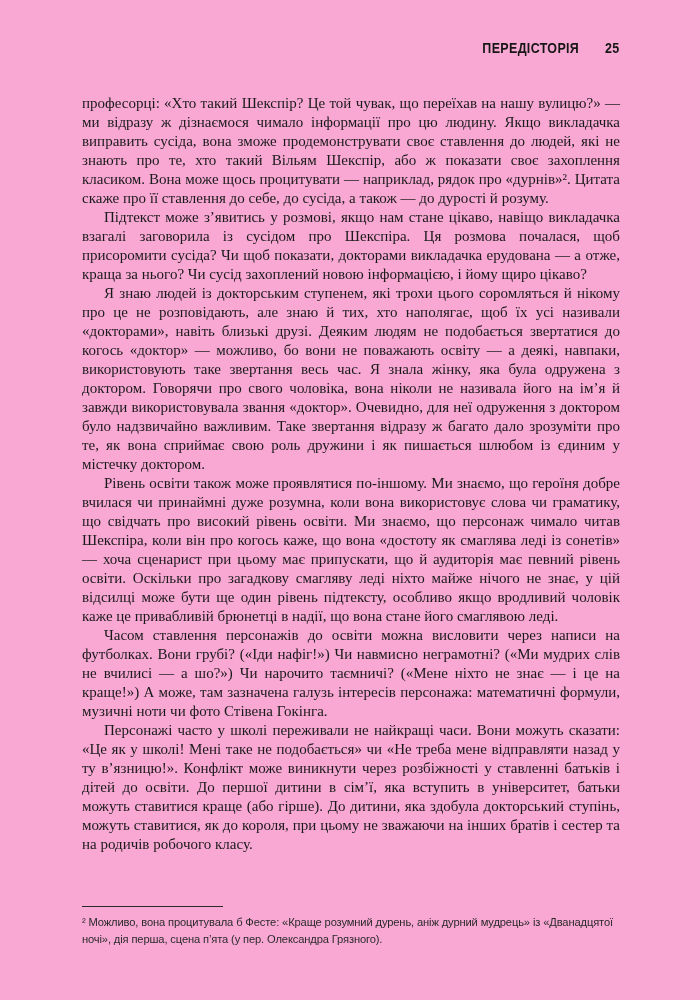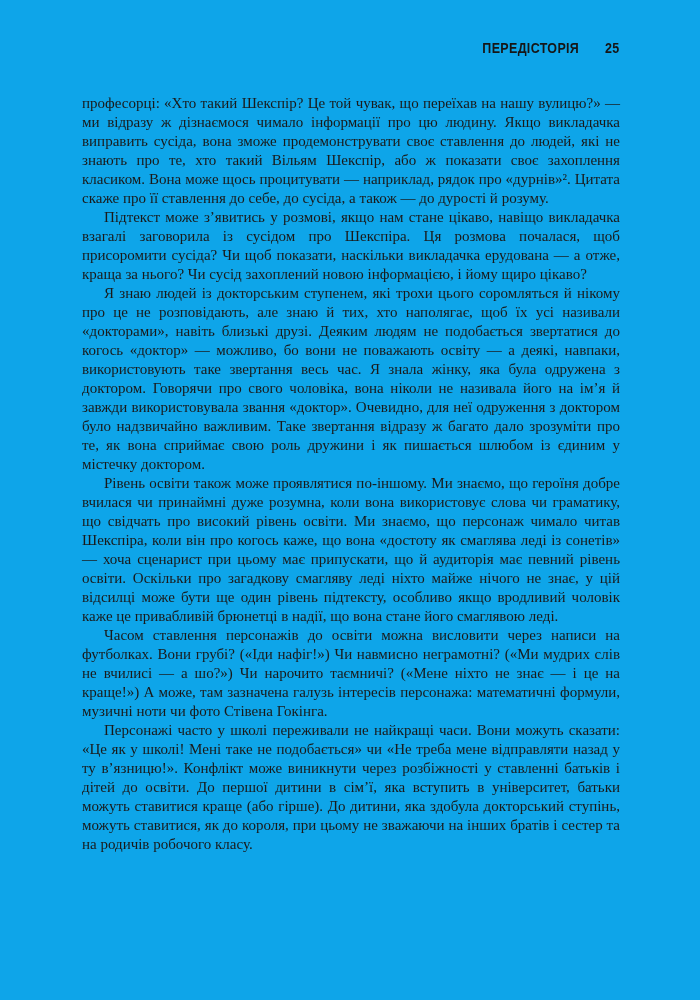--- a/index.html
+++ b/index.html
@@ -5,21 +5,21 @@
   html, body {
     margin: 0;
     padding: 0;
     background: #e8e8e8;
   }
   .page {
     position: relative;
     width: 700px;
     height: 1000px;
     margin: 0 auto;
-    background: #0ea5e9;
+    background: #f9a8d4;
     overflow: hidden;
     font-family: "Liberation Serif", serif;
     color: #1c1c1c;
   }
   
   .running-header {
     position: absolute;
     top: 40px;
     left: 82px;
     width: 538px;
@@ -92,21 +92,25 @@
 
   <header class="running-header">
     <div class="running-header-inner">
       <span>ПЕРЕДІСТОРІЯ</span>
       <span>25</span>
     </div>
   </header>
 
   <main class="body-text">
     <p class="no-indent">професорці: «Хто такий Шекспір? Це той чувак, що переїхав на нашу вулицю?» — ми відразу ж дізнаємося чимало інформації про цю людину. Якщо викладачка виправить сусіда, вона зможе продемонструвати своє ставлення до людей, які не знають про те, хто такий Вільям Шекспір, або ж показати своє захоплення класиком. Вона може щось процитувати — наприклад, рядок про «дурнів»². Цитата скаже про її ставлення до себе, до сусіда, а також — до дурості й розуму.</p>
-    <p>Підтекст може з’явитись у розмові, якщо нам стане цікаво, навіщо викладачка взагалі заговорила із сусідом про Шекспіра. Ця розмова почалася, щоб присоромити сусіда? Чи щоб показати, наскільки викладачка ерудована — а отже, краща за нього? Чи сусід захоплений новою інформацією, і йому щиро цікаво?</p>
+    <p>Підтекст може з’явитись у розмові, якщо нам стане цікаво, навіщо викладачка взагалі заговорила із сусідом про Шекспіра. Ця розмова почалася, щоб присоромити сусіда? Чи щоб показати, докторами викладачка ерудована — а отже, краща за нього? Чи сусід захоплений новою інформацією, і йому щиро цікаво?</p>
     <p>Я знаю людей із докторським ступенем, які трохи цього соромляться й нікому про це не розповідають, але знаю й тих, хто наполягає, щоб їх усі називали «докторами», навіть близькі друзі. Деяким людям не подобається звертатися до когось «доктор» — можливо, бо вони не поважають освіту — а деякі, навпаки, використовують таке звертання весь час. Я знала жінку, яка була одружена з доктором. Говорячи про свого чоловіка, вона ніколи не називала його на ім’я й завжди використовувала звання «доктор». Очевидно, для неї одруження з доктором було надзвичайно важливим. Таке звертання відразу ж багато дало зрозуміти про те, як вона сприймає свою роль дружини і як пишається шлюбом із єдиним у містечку доктором.</p>
     <p>Рівень освіти також може проявлятися по-іншому. Ми знаємо, що героїня добре вчилася чи принаймні дуже розумна, коли вона використовує слова чи граматику, що свідчать про високий рівень освіти. Ми знаємо, що персонаж чимало читав Шекспіра, коли він про когось каже, що вона «достоту як смаглява леді із сонетів» — хоча сценарист при цьому має припускати, що й аудиторія має певний рівень освіти. Оскільки про загадкову смагляву леді ніхто майже нічого не знає, у цій відсилці може бути ще один рівень підтексту, особливо якщо вродливий чоловік каже це привабливій брюнетці в надії, що вона стане його смаглявою леді.</p>
     <p>Часом ставлення персонажів до освіти можна висловити через написи на футболках. Вони грубі? («Іди нафіг!») Чи навмисно неграмотні? («Ми мудрих слів не вчилисі — а шо?») Чи нарочито таємничі? («Мене ніхто не знає — і це на краще!») А може, там зазначена галузь інтересів персонажа: математичні формули, музичні ноти чи фото Стівена Гокінга.</p>
     <p>Персонажі часто у школі переживали не найкращі часи. Вони можуть сказати: «Це як у школі! Мені таке не подобається» чи «Не треба мене відправляти назад у ту в’язницю!». Конфлікт може виникнути через розбіжності у ставленні батьків і дітей до освіти. До першої дитини в сім’ї, яка вступить в університет, батьки можуть ставитися краще (або гірше). До дитини, яка здобула докторський ступінь, можуть ставитися, як до короля, при цьому не зважаючи на інших братів і сестер та на родичів робочого класу.</p>
   </main>
 
+  <footer class="footnote-area">
+    <div class="fn-rule"></div>
+    <p class="fn-text">² Можливо, вона процитувала б Фесте: «Краще розумний дурень, аніж дурний мудрець» із «Дванадцятої ночі», дія перша, сцена п’ята (у пер. Олександра Грязного).</p>
+  </footer>
 
 </div>
 
 </body></html>

